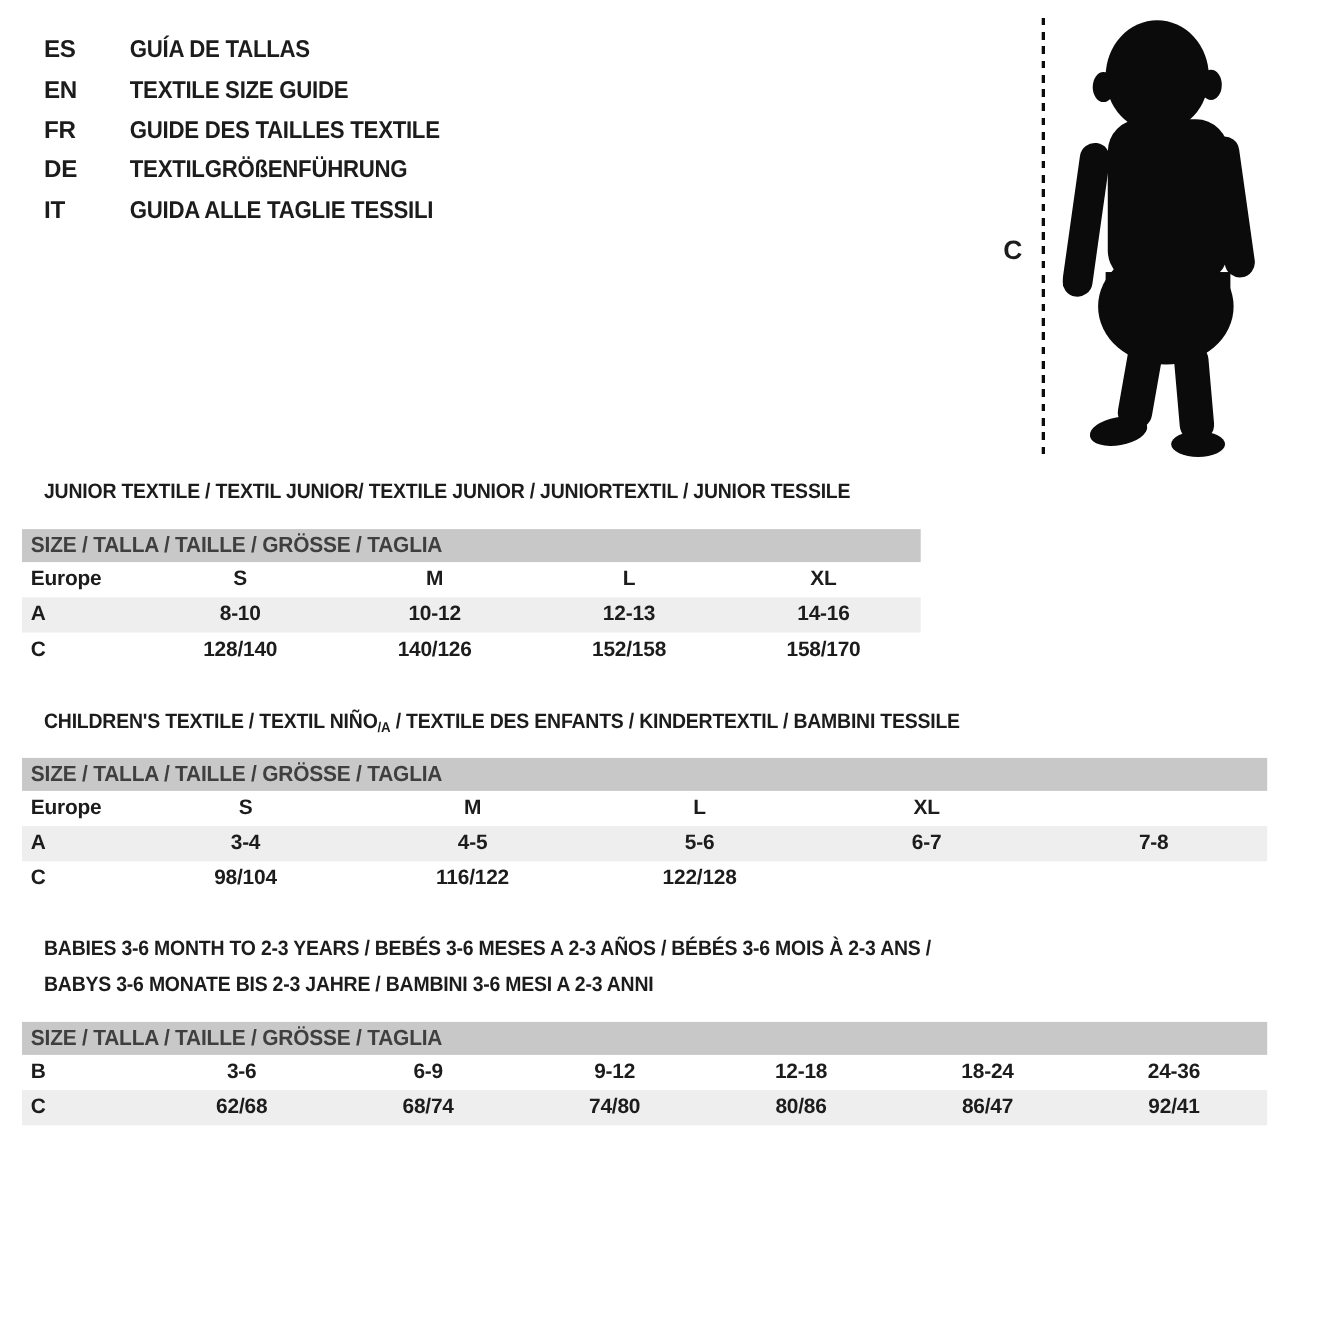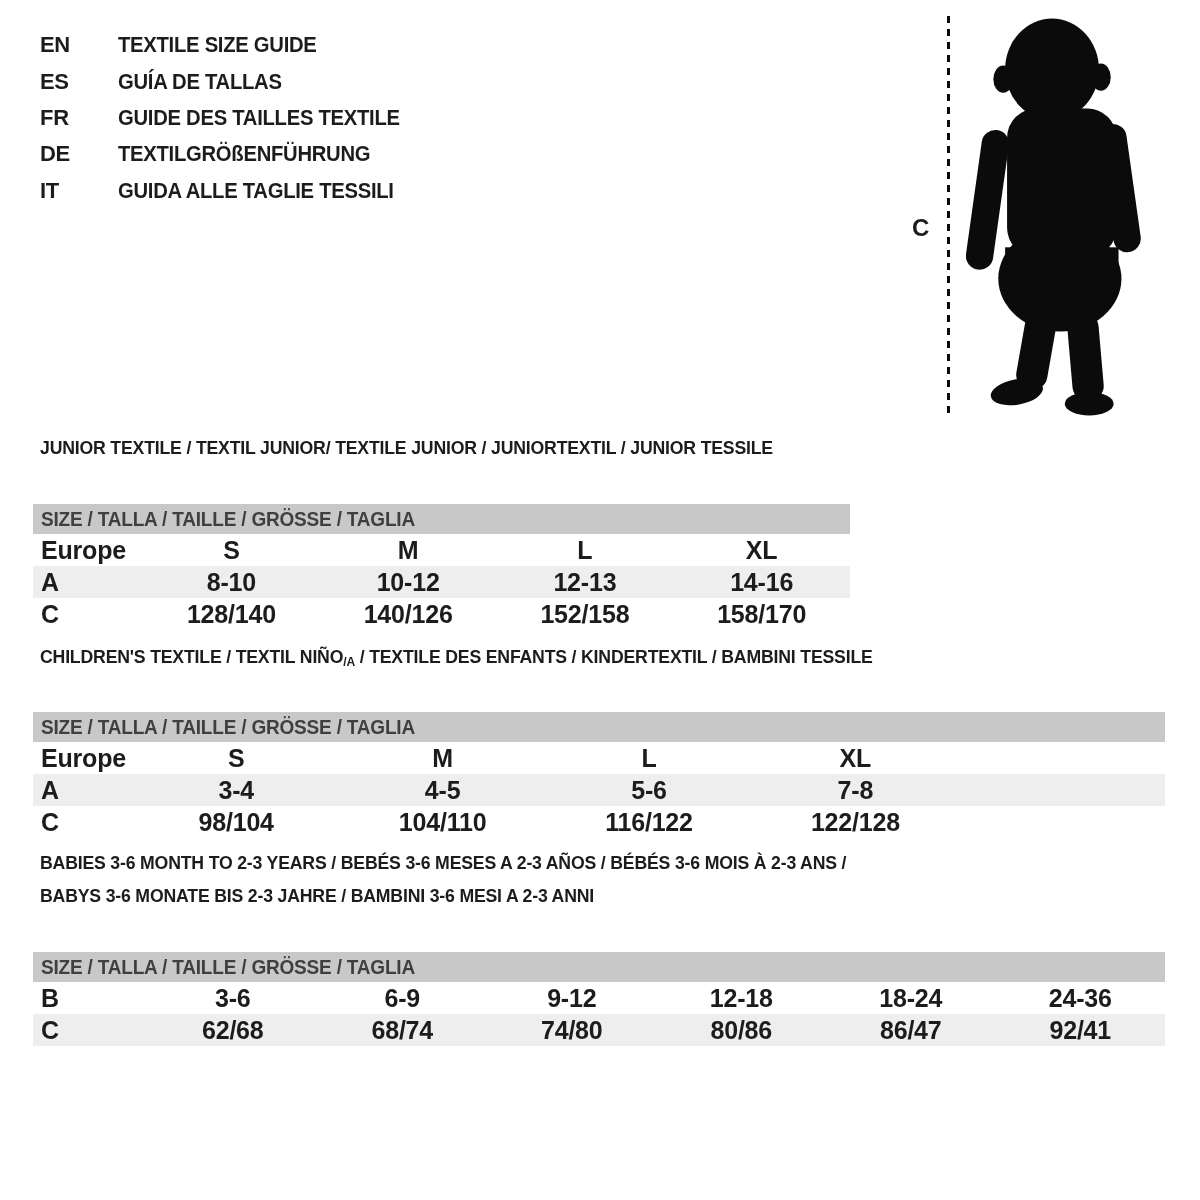--- a/index.html
+++ b/index.html
@@ -32,33 +32,33 @@
   .measure-label{position:absolute;left:912px;top:214px;font-size:24px;font-weight:700;}
   .figure-svg{position:absolute;left:966px;top:15px;}
   
   .section-title{
     position:absolute;left:40px;
     font-size:19px;font-weight:700;letter-spacing:-0.2px;white-space:nowrap;
     transform:scaleX(.93);transform-origin:0 50%;
   }
   .section-title .sub{font-size:13px;vertical-align:-3px;}
   
-  .size-table{position:absolute;left:33px;margin-top:23px;}
+  .size-table{position:absolute;left:20px;}
   .size-bar{
     height:30px;background:var(--header-bar);
     display:flex;align-items:center;padding-left:8px;
   }
   .size-bar span{
     font-size:20px;font-weight:700;color:var(--bar-text);
     letter-spacing:-0.2px;transform:scaleX(.95);transform-origin:0 50%;white-space:nowrap;
   }
   .trow{display:grid;height:32px;}
   .trow.alt{background:var(--row-alt);}
   .cell{
-    font-size:25px;font-weight:700;letter-spacing:-0.2px;
+    font-size:19px;font-weight:700;letter-spacing:-0.2px;
     display:flex;align-items:center;justify-content:center;white-space:nowrap;
   }
   .cell.label{justify-content:flex-start;padding-left:8px;}
   .t-junior .trow{grid-template-columns:110px repeat(4,1fr);}
   .t-children .trow{grid-template-columns:100px repeat(5,1fr);}
   .t-babies .trow{grid-template-columns:115px repeat(6,1fr);}
   
   .legend{position:absolute;left:40px;top:1075px;}
   .legend-line{
     height:30.6px;display:flex;align-items:center;
@@ -66,26 +66,26 @@
     transform:scaleX(.93);transform-origin:0 50%;
   }
 </style>
 </head>
 <body>
 
 <div class="page">
 
   <div class="lang-block">
     <div class="lang-row">
+      <span class="lang-code">ES</span>
+      <span class="lang-title">GUÍA DE TALLAS</span>
+    </div>
+    <div class="lang-row">
       <span class="lang-code">EN</span>
       <span class="lang-title">TEXTILE SIZE GUIDE</span>
-    </div>
-    <div class="lang-row">
-      <span class="lang-code">ES</span>
-      <span class="lang-title">GUÍA DE TALLAS</span>
     </div>
     <div class="lang-row">
       <span class="lang-code">FR</span>
       <span class="lang-title">GUIDE DES TAILLES TEXTILE</span>
     </div>
     <div class="lang-row">
       <span class="lang-code">DE</span>
       <span class="lang-title">TEXTILGRÖßENFÜHRUNG</span>
     </div>
     <div class="lang-row">
@@ -153,26 +153,26 @@
       <div class="cell">S</div>
       <div class="cell">M</div>
       <div class="cell">L</div>
       <div class="cell">XL</div>
     </div>
     <div class="trow alt">
       <div class="cell label">A</div>
       <div class="cell">3-4</div>
       <div class="cell">4-5</div>
       <div class="cell">5-6</div>
+      <div class="cell">6-7</div>
       <div class="cell">7-8</div>
     </div>
     <div class="trow">
       <div class="cell label">C</div>
       <div class="cell">98/104</div>
-      <div class="cell">104/110</div>
       <div class="cell">116/122</div>
       <div class="cell">122/128</div>
     </div>
   </div>
 
   <div class="section-title" style="top:852px">BABIES 3-6 MONTH TO 2-3 YEARS / BEBÉS 3-6 MESES A 2-3 AÑOS / BÉBÉS 3-6 MOIS À 2-3 ANS /</div>
   <div class="section-title" style="top:885px">BABYS 3-6 MONATE BIS 2-3 JAHRE / BAMBINI 3-6 MESI A 2-3 ANNI</div>
   <div class="size-table t-babies" style="top:929px;width:1132px;">
     <div class="size-bar">
       <span>SIZE / TALLA / TAILLE / GRÖSSE / TAGLIA</span>

